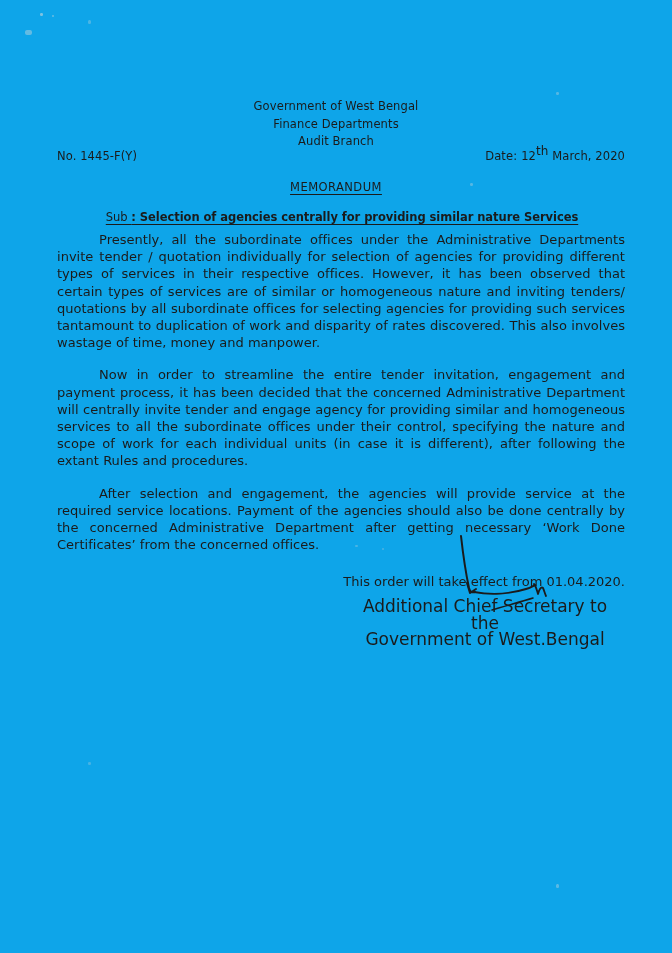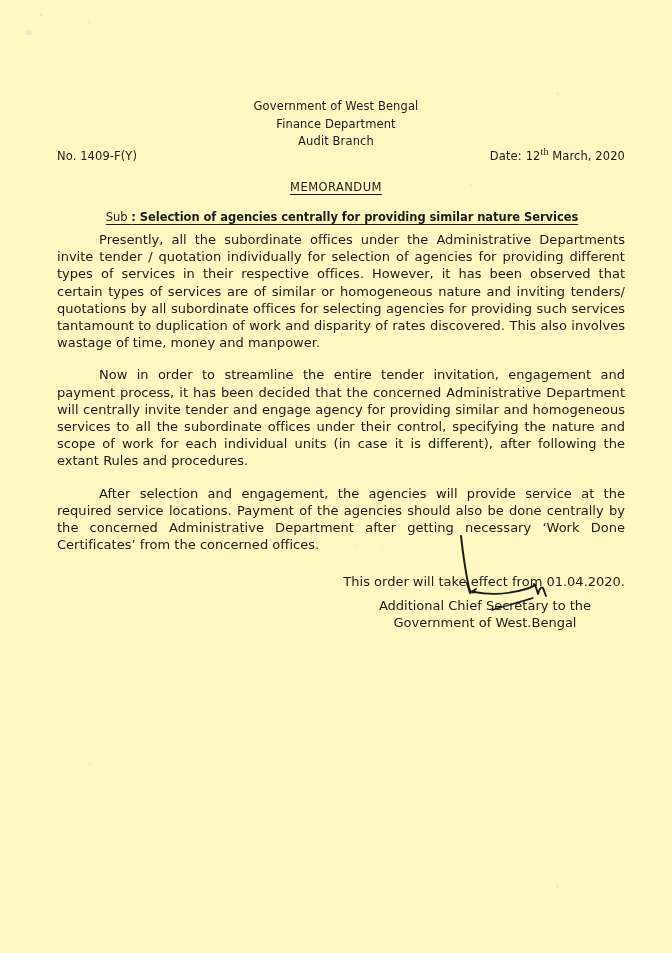--- a/index.html
+++ b/index.html
@@ -13,21 +13,21 @@
     position: relative;
     overflow: hidden;
     font-family: "DejaVu Sans", "Liberation Sans", sans-serif;
     color: #1b1b1b;
     -webkit-font-smoothing: antialiased;
   }
 
   .page {
     position: absolute;
     inset: 0;
-    background: #fef9c3;
+    background: #0ea5e9;
   }
 
   
   .speckle {
     position: absolute;
     background: #d9d9d9;
     border-radius: 40%;
     opacity: .55;
     pointer-events: none;
   }
@@ -67,24 +67,23 @@
     float: left;
     letter-spacing: .1px;
   }
   .refrow .memo-date {
     float: right;
     letter-spacing: .1px;
     white-space: nowrap;
   }
   .refrow .gap { display: inline-block; width: 4px; }
   .refrow sup {
-    font-size: 10px;
+    font-size: 12px;
     vertical-align: super;
     line-height: 0;
-    font-family: Liberation Serif, serif;
   }
 
   
   .memo-title {
     position: absolute;
     left: 0; right: 0;
     top: 180px;
     text-align: center;
     font-size: 11.5px;
     letter-spacing: .45px;
@@ -136,21 +135,21 @@
   }
   .spacer-order { height: 5px; }
 
   
   .sign-block {
     position: absolute;
     left: 360px;
     top: 598px;
     width: 250px;
     text-align: center;
-    font-size: 13px;
+    font-size: 17px;
     line-height: 16.5px;
   }
   .sign-svg {
     position: absolute;
     left: 430px;
     top: 528px;
     width: 160px;
     height: 90px;
     pointer-events: none;
   }
@@ -166,26 +165,26 @@
   <div class="speckle sp4"></div>
   <div class="speckle sp5"></div>
   <div class="speckle sp6"></div>
   <div class="speckle sp7"></div>
   <div class="speckle sp8"></div>
   <div class="speckle sp9"></div>
   <div class="speckle sp10"></div>
 
   <div class="letterhead">
     <div>Government of West Bengal</div>
-    <div>Finance Department</div>
+    <div>Finance Departments</div>
     <div>Audit Branch</div>
   </div>
 
   <div class="refrow">
-    <span class="memo-no">No. 1409-F(Y)</span>
+    <span class="memo-no">No. 1445-F(Y)</span>
     <span class="memo-date">
       <span>Date:</span><span class="gap"></span><span>12</span><sup>th</sup> <span>March, 2020</span>
     </span>
     <div style="clear:both"></div>
   </div>
 
   <div class="memo-title">
     <span>MEMORANDUM</span>
   </div>
 

